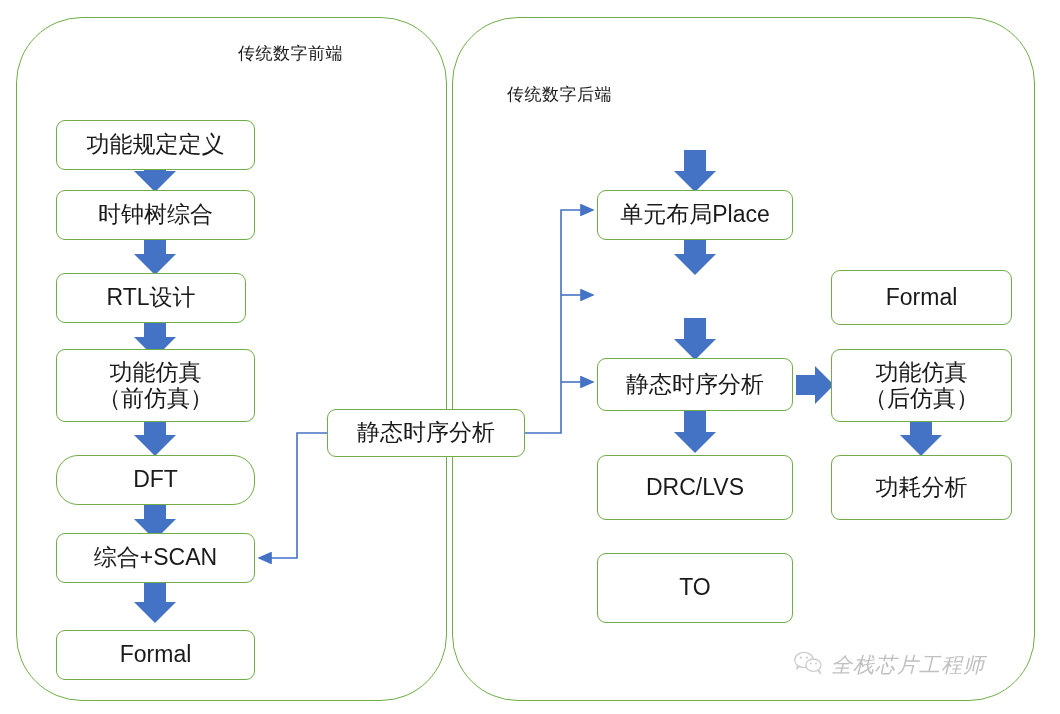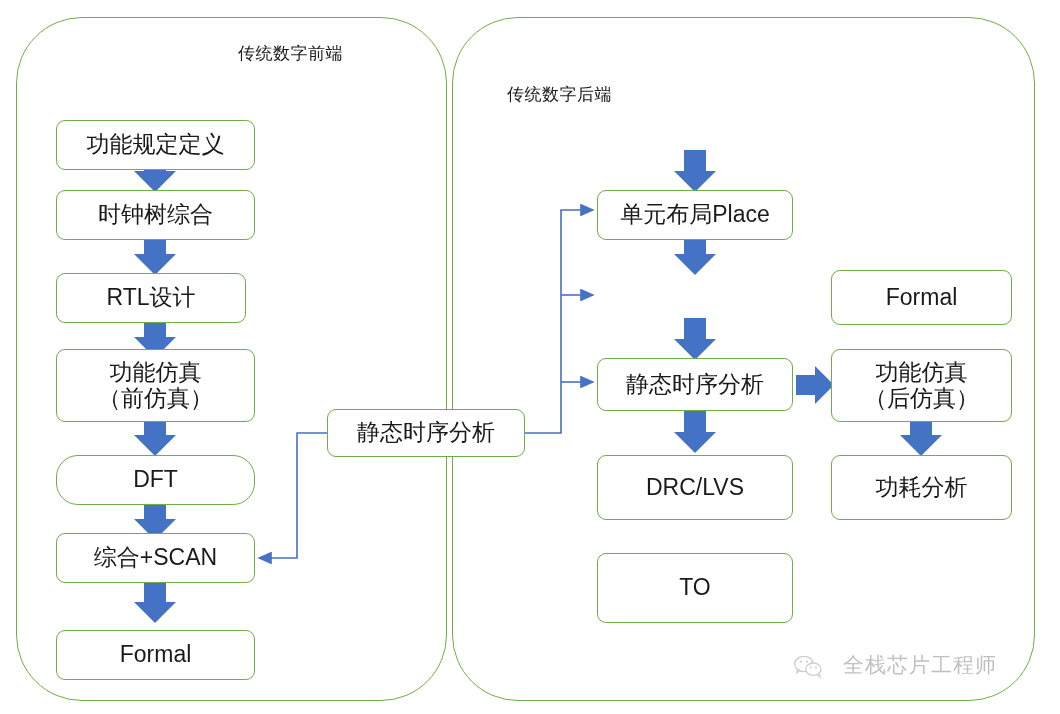--- a/index.html
+++ b/index.html
@@ -110,24 +110,25 @@
     z-index: 1;
     pointer-events: none;
   }
 
   
   #watermark {
     position: absolute;
     left: 793px;
     top: 651px;
     display: flex;
-    align-items: flex-end;
-    gap: 20px;
+    align-items: flex-start;
+    gap: 8px;
     opacity: 0.42;
     z-index: 4;
+    font-style: italic;
   }
   #watermark .wm-text {
     font-size: 21px;
     color: #6b6b6b;
     letter-spacing: 1px;
     white-space: nowrap;
   }
 </style>
 </head>
 <body>

